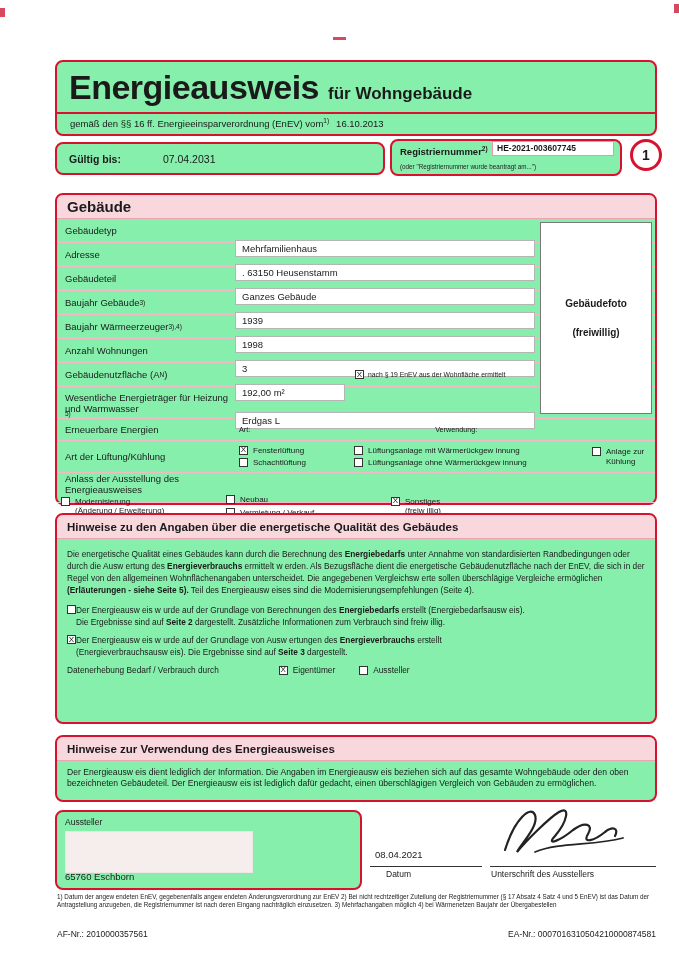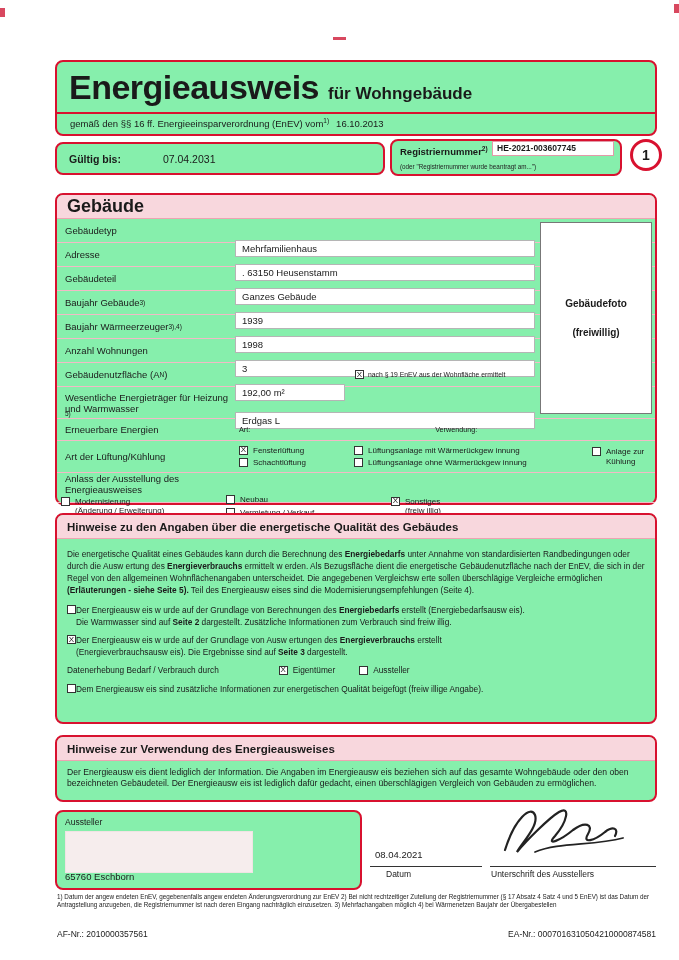--- a/index.html
+++ b/index.html
@@ -35,21 +35,21 @@
   .validity-label{font-weight:700;font-size:10.5px;margin-left:12px;}
   .validity-value{font-size:10.5px;margin-left:42px;}
   .registry-box{left:390px;top:139px;width:232px;height:37px;}
   .registry-label{position:absolute;left:8px;top:5px;font-weight:700;font-size:9.5px;white-space:nowrap;}
   .registry-value{position:absolute;left:100px;top:0;width:122px;height:15px;border:1.5px solid #e39aa9;font-size:8.5px;font-weight:700;line-height:13px;padding-left:4px;background:#fff;}
   .registry-note{position:absolute;left:8px;top:22px;font-size:6.3px;color:#222;white-space:nowrap;}
   .page-circle{position:absolute;left:630px;top:139px;width:32px;height:32px;border:3px solid var(--red);border-radius:50%;display:flex;align-items:center;justify-content:center;font-weight:700;font-size:14px;background:#fff;}
 
   
   .section-head{height:24px;background:var(--pink);border-bottom:1px solid #eda4b2;border-radius:6px 6px 0 0;display:flex;align-items:center;padding-left:10px;font-weight:700;}
-  .head-lg{font-size:18px;}
+  .head-lg{font-size:15px;}
   .head-md{font-size:11.5px;}
 
   
   .gebaeude-box{left:55px;top:193px;width:602px;height:312px;}
   .g-row{display:flex;border-bottom:1px solid var(--rowline);align-items:stretch;}
   .g-row:last-child{border-bottom:none;}
   .h24{height:24px;} .h22{height:22px;} .h32{height:32px;} .h30{height:30px;flex-direction:column;}
   .g-label{width:178px;padding:0 4px 0 8px;display:flex;align-items:center;font-size:9.5px;line-height:11px;flex:none;flex-wrap:wrap;align-content:center;}
   .g-value{flex:1;display:flex;align-items:center;position:relative;}
   .vbox{width:300px;height:17px;border:1px solid #b5b5b5;font-size:9.5px;line-height:15px;padding-left:6px;background:#fff;margin-top:36px;}
@@ -297,44 +297,40 @@
 
   <div class="box quality-box">
     <div class="section-head head-md">Hinweise zu den Angaben über die energetische Qualität des Gebäudes</div>
     <div class="section-body">
       <p class="body-text"><span>Die energetische Qualität eines Gebäudes kann durch die Berechnung des </span><b>Energiebedarfs</b><span> unter Annahme von standardisierten Randbedingungen oder durch die Ausw ertung des </span><b>Energieverbrauchs</b><span> ermittelt w erden. Als Bezugsfläche dient die energetische Gebäudenutzfläche nach der EnEV, die sich in der Regel von den allgemeinen Wohnflächenangaben unterscheidet. Die angegebenen Vergleichsw erte sollen überschlägige Vergleiche ermöglichen </span><b>(Erläuterungen - siehe Seite 5).</b><span> Teil des Energieausw eises sind die Modernisierungsempfehlungen (Seite 4).</span></p>
 
       <div class="check-item">
         <span class="cb"></span>
         <span class="ci-text">
           <span class="ci-line"><span>Der Energieausw eis w urde auf der Grundlage von Berechnungen des </span><b>Energiebedarfs</b><span> erstellt (Energiebedarfsausw eis).</span></span>
-          <span class="ci-line"><span>Die Warmwasser sind auf </span><b>Seite 2</b><span> dargestellt. Zusätzliche Informationen zum Verbrauch sind freiw illig.</span></span>
+          <span class="ci-line"><span>Die Ergebnisse sind auf </span><b>Seite 2</b><span> dargestellt. Zusätzliche Informationen zum Verbrauch sind freiw illig.</span></span>
         </span>
       </div>
 
       <div class="check-item">
         <span class="cb">X</span>
         <span class="ci-text">
           <span class="ci-line"><span>Der Energieausw eis w urde auf der Grundlage von Ausw ertungen des </span><b>Energieverbrauchs</b><span> erstellt</span></span>
           <span class="ci-line"><span>(Energieverbrauchsausw eis). Die Ergebnisse sind auf </span><b>Seite 3</b><span> dargestellt.</span></span>
         </span>
       </div>
 
       <div class="survey-line">
         <span>Datenerhebung Bedarf / Verbrauch durch</span>
         <span class="cb">X</span>
           <span>Eigentümer</span>
         <span class="cb second"></span>
           <span>Aussteller</span>
       </div>
 
-      <div class="check-item">
-        <span class="cb"></span>
-        <span class="ci-text">Dem Energieausw eis sind zusätzliche Informationen zur energetischen Qualität beigefügt (freiw illige Angabe).</span>
-      </div>
     </div>
   </div>
 
   <div class="box usage-box">
     <div class="section-head head-md">Hinweise zur Verwendung des Energieausweises</div>
     <div class="section-body">
       <p class="body-text">Der Energieausw eis dient lediglich der Information. Die Angaben im Energieausw eis beziehen sich auf das gesamte Wohngebäude oder den oben bezeichneten Gebäudeteil. Der Energieausw eis ist lediglich dafür gedacht, einen überschlägigen Vergleich von Gebäuden zu ermöglichen.</p>
     </div>
   </div>
 

